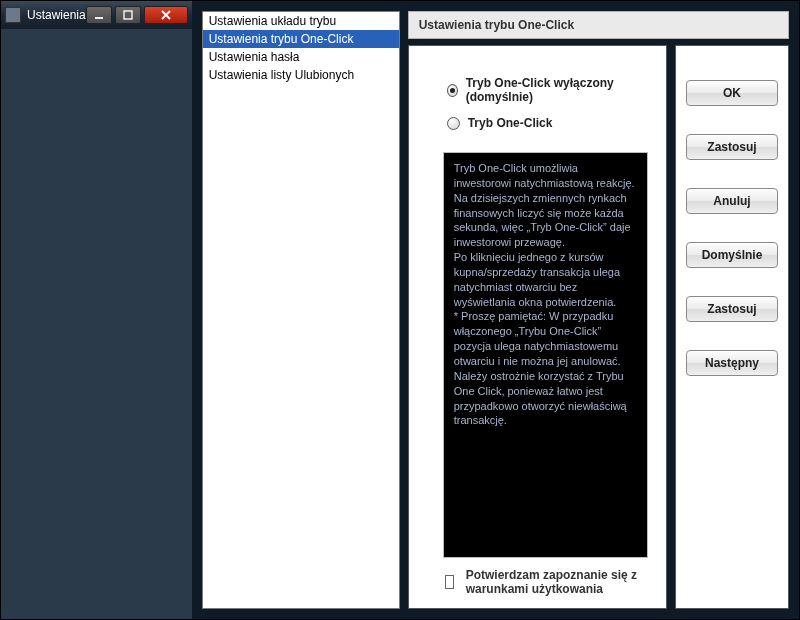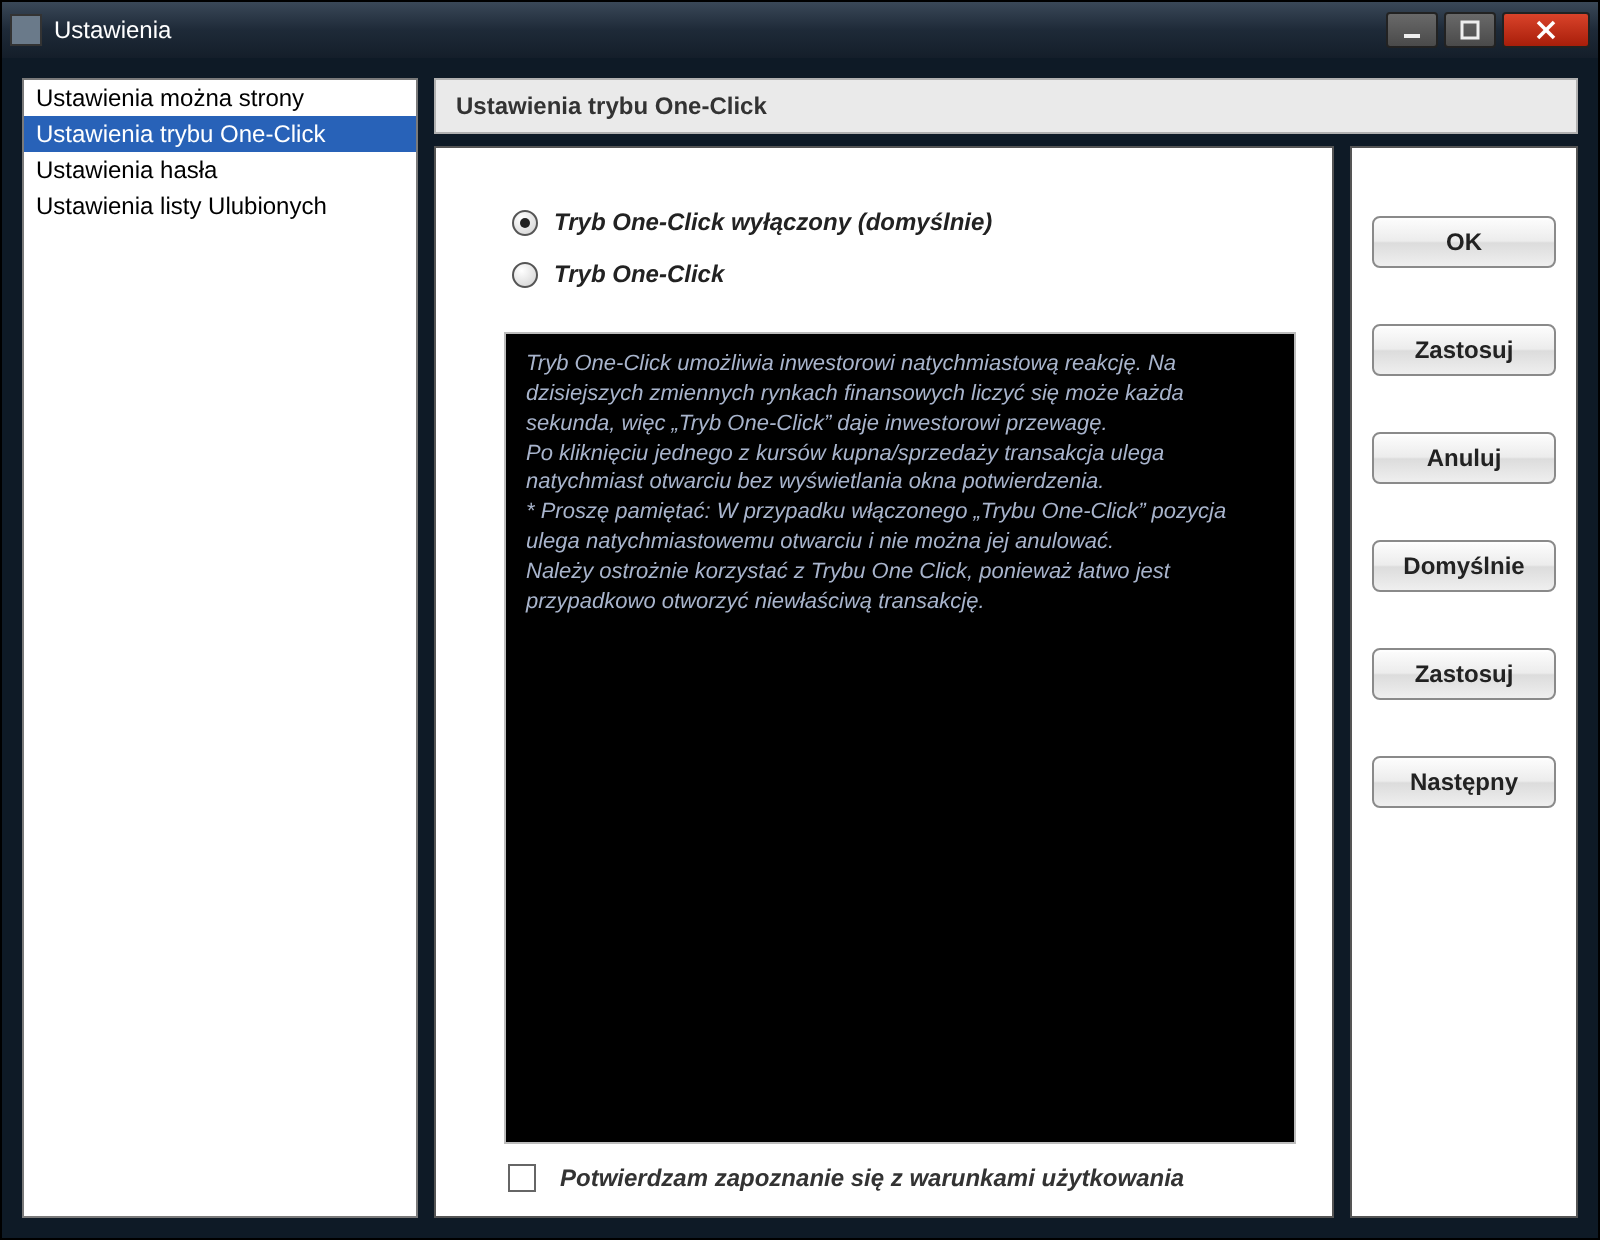--- a/index.html
+++ b/index.html
@@ -1,32 +1,32 @@
 <!DOCTYPE html>
 <html><head>
 <meta charset="utf-8">
 <style>
   * { box-sizing: border-box; margin: 0; padding: 0; font-family: Tahoma, Arial, sans-serif; }
   body { background: #000; width: 800px; height: 620px; overflow: hidden; }
-  .window { width: 800px; height: 620px; background: #2a3a4a; border: 1px solid #000; display: flex; flex-direction: column; }
+  .window { width: 800px; height: 620px; background: #2a3a4a; border: 1px solid #000; display: flex; flex-direction: row; }
   .titlebar { height: 28px; background: linear-gradient(to bottom, #3a4858 0%, #1e2a38 50%, #141e2a 100%); display: flex; align-items: center; padding: 0 4px; color: #fff; font-size: 12px; }
   .titlebar-icon { width: 16px; height: 16px; background: #6a7a8a; margin-right: 6px; border: 1px solid #333; display:flex; align-items:center; justify-content:center; font-size:9px; color:#222;}
   .titlebar-title { flex: 1; }
   .titlebar-controls { display: flex; gap: 3px; }
   .tb-btn { height: 18px; border: 1px solid #222; border-radius: 2px; display: flex; align-items: center; justify-content: center; font-size: 11px; font-weight: bold; cursor: pointer; }
   .tb-min, .tb-max { width: 26px; background: linear-gradient(to bottom, #696969, #4a4a4a); color: #ddd; }
   .tb-close { width: 44px; background: linear-gradient(to bottom, #d9432a, #a81e0a); color: #fff; }
   .window-body { flex: 1; background: #0e1a26; padding: 10px; display: flex; gap: 8px; }
   .sidebar { width: 198px; background: #fff; border: 1px solid #7a7a7a; overflow: hidden; }
   .sidebar-item { padding: 2px 6px; font-size: 12px; color: #000; cursor: pointer; white-space: nowrap; }
   .sidebar-item.selected { background: #2862b8; color: #fff; }
   .main-col { flex: 1; display: flex; flex-direction: column; gap: 6px; }
   .content-header { background: #eaeaea; border: 1px solid #b0b0b0; padding: 6px 10px; font-size: 12px; font-weight: bold; color: #333; }
   .content-row { flex: 1; display: flex; gap: 8px; }
-  .content-panel { flex: 1; background: #fff; border: 1px solid #555; padding: 18px 18px 12px 34px; display: flex; flex-direction: column; font-style: italic; }
+  .content-panel { flex: 1; background: #fff; border: 1px solid #555; padding: 18px 18px 12px 34px; display: flex; flex-direction: column; }
   .radio-group { padding: 6px 4px 16px 4px; }
   .radio-row { display: flex; align-items: center; gap: 8px; font-size: 12px; font-weight: bold; color: #222; padding: 6px 0; cursor: pointer; }
   .radio { width: 13px; height: 13px; border: 1px solid #555; border-radius: 50%; display: flex; align-items: center; justify-content: center; background: radial-gradient(circle at 35% 30%, #fff, #d0d0d0); }
   .radio.checked::after { content: ""; width: 5px; height: 5px; background: #222; border-radius: 50%; }
   .desc-box { flex: 1; border: 1px solid #bcbcbc; background: #000000; padding: 8px 10px; font-size: 11px; color: #a8b4cc; line-height: 1.35; white-space: pre-line; }
   .confirm-row { display: flex; align-items: center; gap: 12px; padding: 10px 2px 0 2px; font-size: 12px; font-weight: bold; color: #333; }
   .checkbox { width: 14px; height: 14px; border: 1px solid #666; background: #fff; cursor: pointer; }
   .buttons-panel { width: 114px; background: #fff; border: 1px solid #555; padding: 14px 10px; display: flex; flex-direction: column; gap: 8px; }
   .btn { height: 26px; border: 1px solid #8a8a8a; border-radius: 4px; background: linear-gradient(to bottom, #fdfdfd 0%, #ececec 48%, #dcdcdc 52%, #efefef 100%); font-size: 12px; font-weight: bold; color: #222; cursor: pointer; display:flex; align-items:center; justify-content:center; box-shadow: 0 1px 0 rgba(255,255,255,0.6) inset; margin-top: 20px; }
 </style>
@@ -52,21 +52,21 @@
         <svg width="12" height="10">
             <line x1="2" y1="1" x2="10" y2="9" stroke="#fff" stroke-width="1.8"></line>
             <line x1="10" y1="1" x2="2" y2="9" stroke="#fff" stroke-width="1.8"></line>
           </svg>
       </div>
     </div>
   </div>
 
   <div class="window-body">
     <div class="sidebar">
-      <div class="sidebar-item">Ustawienia można strony</div>
+      <div class="sidebar-item">Ustawienia układu trybu</div>
       <div class="sidebar-item selected">Ustawienia trybu One-Click</div>
       <div class="sidebar-item">Ustawienia hasła</div>
       <div class="sidebar-item">Ustawienia listy Ulubionych</div>
     </div>
 
     <div class="main-col">
       <div class="content-header">Ustawienia trybu One-Click</div>
       <div class="content-row">
         <div class="content-panel">
 

